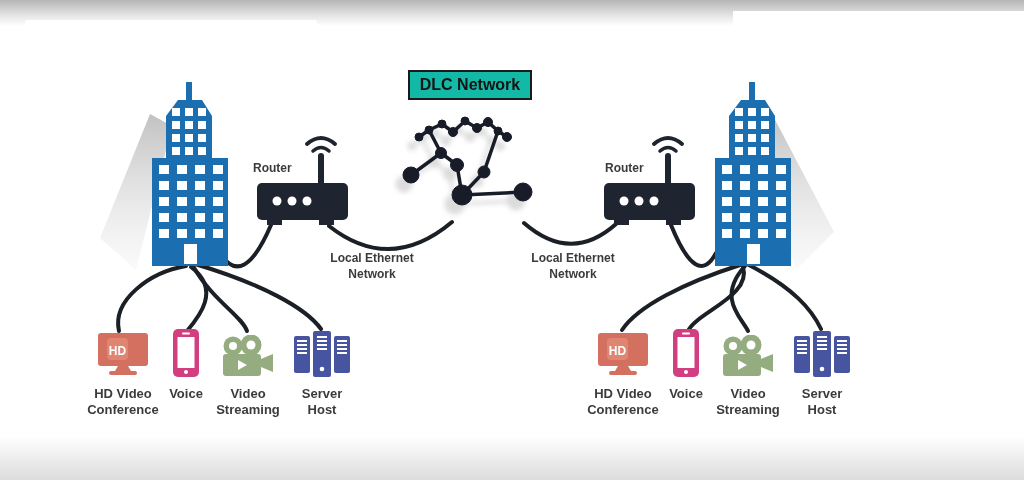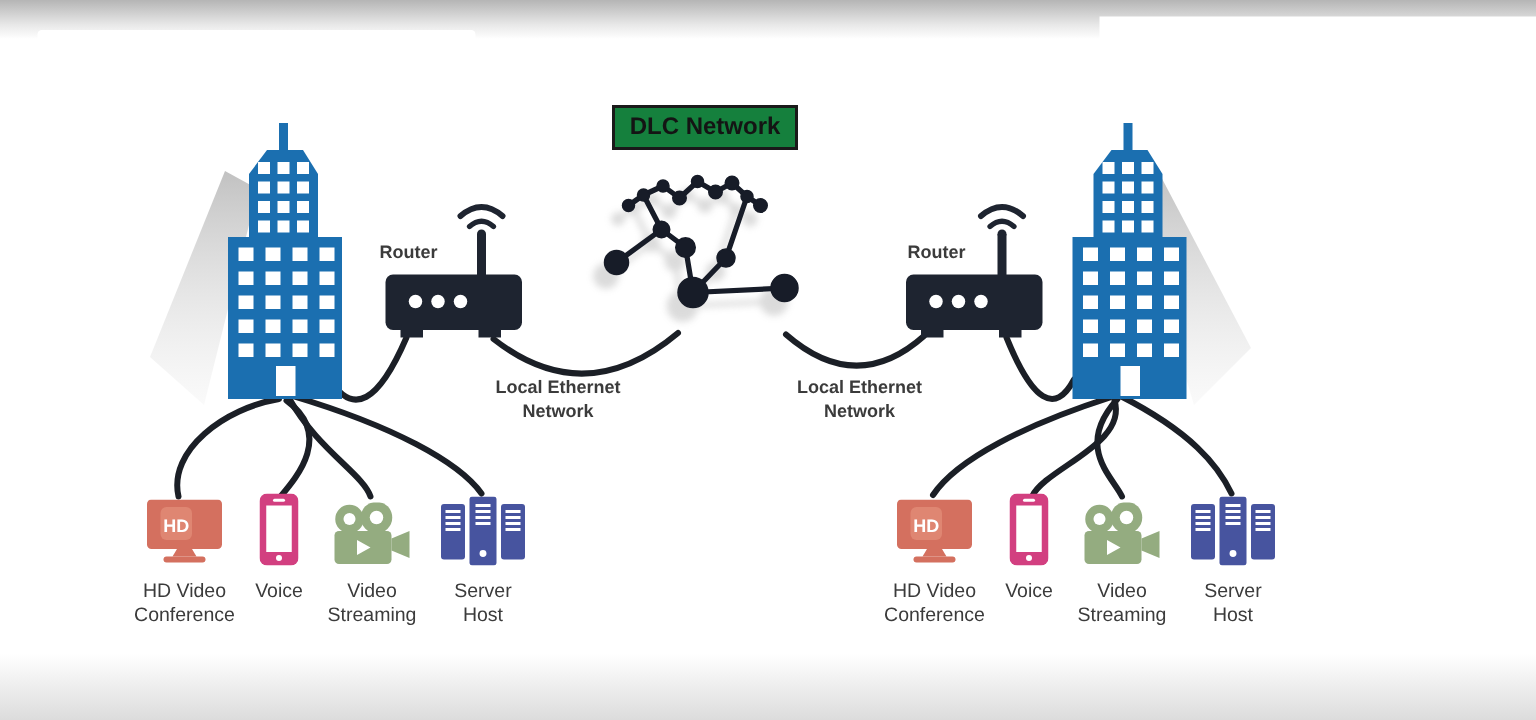--- a/index.html
+++ b/index.html
@@ -7,40 +7,40 @@
          font-family:"Liberation Sans",sans-serif;}
   
   .topbar{position:absolute;left:0;top:0;width:1024px;height:26px;
           background:linear-gradient(#b5b5b5,#e9e9e9 65%,#ffffff);}
   .slide-edge-left{position:absolute;left:25px;top:20px;width:292px;height:42px;background:#fff;border-radius:3px;}
   .slide-edge-right{position:absolute;left:733px;top:11px;width:291px;height:52px;background:#fff;}
   .bottombar{position:absolute;left:0;bottom:0;width:1024px;height:44px;
           background:linear-gradient(rgba(226,226,226,0),#dcdcdc);}
   
   .title-box{position:absolute;left:408px;top:70px;width:124px;height:30px;border:2px solid #1a1a1a;
-          background:#15803d;display:flex;align-items:center;justify-content:center;box-sizing:border-box;
+          background:#14b8a6;display:flex;align-items:center;justify-content:center;box-sizing:border-box;
           font-weight:bold;font-size:16px;color:#141414;}
   
   .lbl{position:absolute;font-weight:bold;color:#3b3b3b;font-size:12px;line-height:1.3;}
   .router-lbl-left{left:253px;top:161px;width:54px;}
   .router-lbl-right{left:605px;top:161px;width:54px;}
   .eth-lbl-left{left:320px;top:251px;width:104px;text-align:center;}
   .eth-lbl-right{left:521px;top:251px;width:104px;text-align:center;}
   
   .abs{position:absolute;}
   .wires{left:0;top:0;}
   .bldg-left{left:100px;top:80px;}
   .bldg-right{left:692px;top:80px;}
   .router-left{left:255px;top:128px;}
   .router-right{left:602px;top:128px;}
   .mesh{left:385px;top:103px;}
   
   .device{position:absolute;top:329px;display:flex;flex-direction:column;align-items:center;}
   .device .icn{height:48px;display:flex;align-items:flex-end;justify-content:center;}
-  .device .dlabel{margin-top:9px;font-weight:normal;color:#3b3b3b;font-size:13px;line-height:1.25;text-align:center;}
+  .device .dlabel{margin-top:9px;font-weight:bold;color:#3b3b3b;font-size:13px;line-height:1.25;text-align:center;}
   .d-l1{left:85px;width:76px;}  .d-l2{left:158px;width:56px;}
   .d-l3{left:213px;width:70px;} .d-l4{left:287px;width:70px;}
   .d-r1{left:585px;width:76px;} .d-r2{left:658px;width:56px;}
   .d-r3{left:713px;width:70px;} .d-r4{left:787px;width:70px;}
   .dlabel-narrow{width:54px;}
   svg text{font-family:"Liberation Sans",sans-serif;}
 </style>
 </head>
 <body>
 

